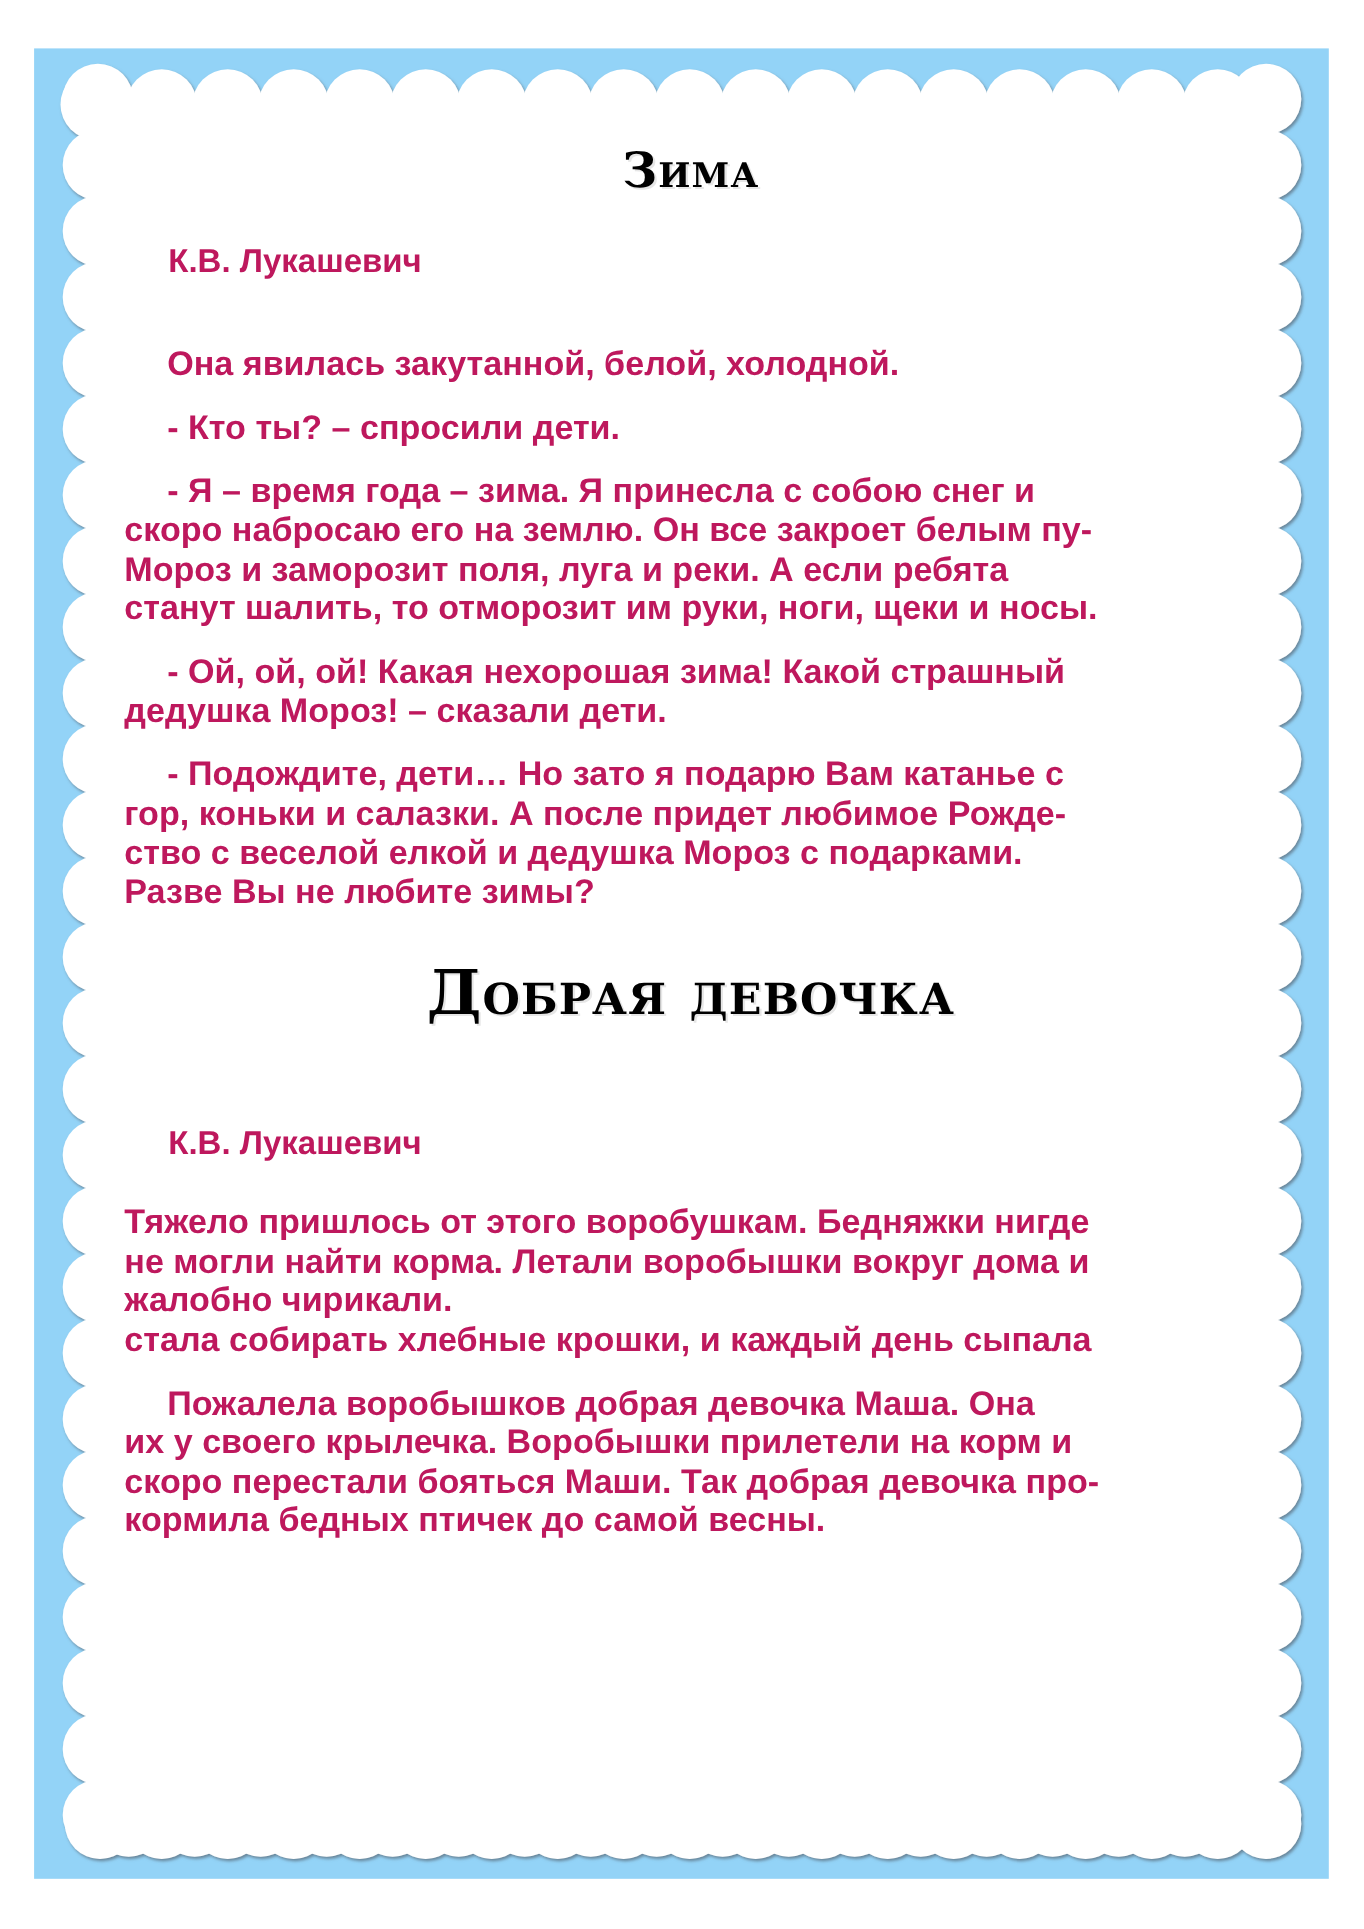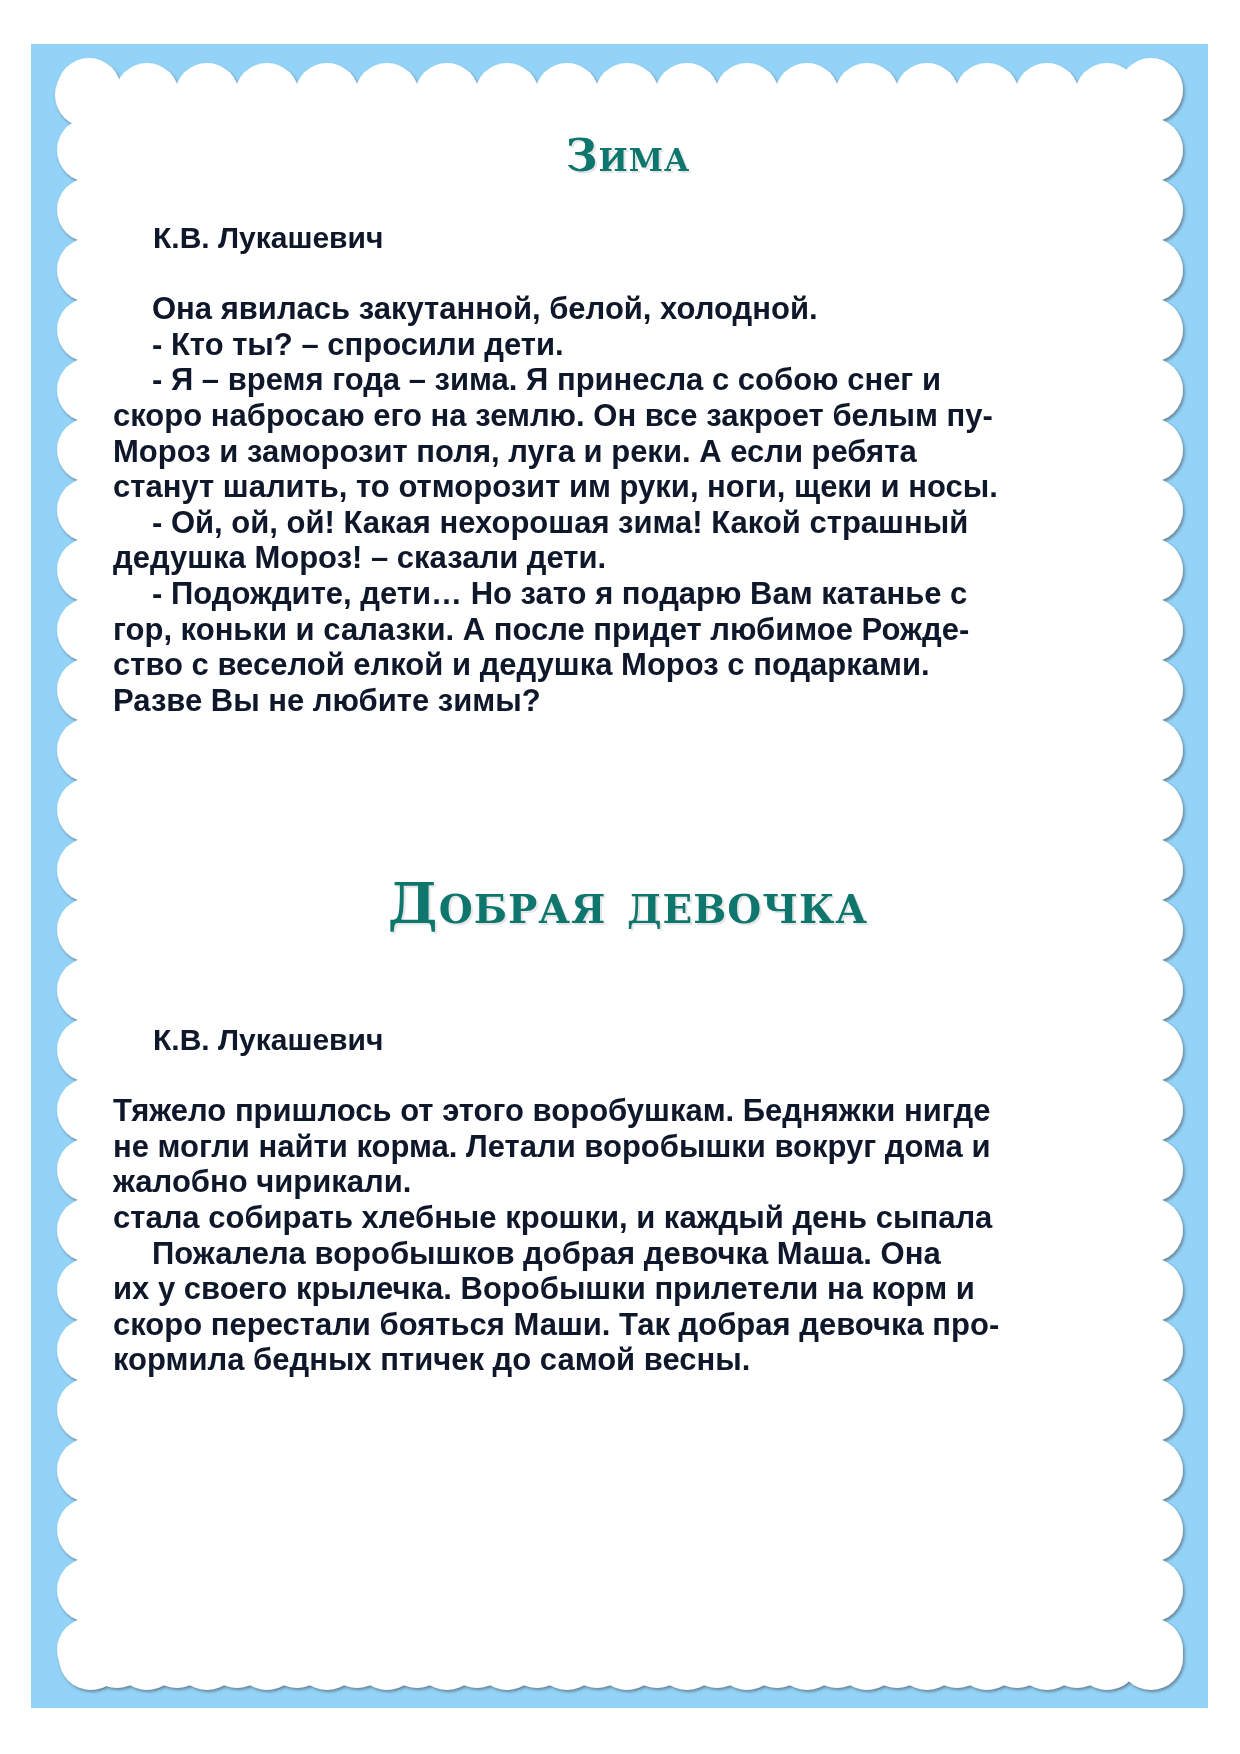--- a/index.html
+++ b/index.html
@@ -3,33 +3,33 @@
 <meta charset="utf-8">
 <style>
   html, body { margin:0; padding:0; background:#ffffff; }
   body { width:1240px; height:1754px; position:relative; overflow:hidden; }
   .frame { position:absolute; left:31px; top:44px; width:1177px; height:1664px; background:#93d3f7; }
   svg.scallops { position:absolute; left:0; top:0; }
   .content { position:absolute; left:113px; top:0; width:1030px; }
   .title {
     position:absolute; left:0; width:1030px; text-align:center;
     font-family:"DejaVu Serif", "Liberation Serif", serif; font-weight:bold;
-    color:#0f766e; font-variant:small-caps; letter-spacing:1px;
+    color:#000000; font-variant:small-caps; letter-spacing:1px;
     text-shadow: 2px 2px 0 #e6e6e6, -1px -1px 0 #ffffff;
   }
   .title.t1 { top:130px; font-size:44px; }
   .title.t2 { top:870px; font-size:56px; }
   .text {
     position:absolute; left:0; width:1030px;
     font-family:"Liberation Sans", sans-serif; font-weight:bold;
-    font-size:31px; line-height:35.6px; color:#0f172a;
+    font-size:31px; line-height:35.6px; color:#be185d;
   }
   .author { font-size:30px; padding-left:40px; }
   .line { display:block; white-space:nowrap; }
-  .ind { padding-left:39px; }
+  .ind { padding-left:39px;margin-top:22px; }
 </style>
 </head>
 <body>
 
 <div class="frame"></div>
 
 <svg class="scallops" width="1240" height="1754" viewBox="0 0 1240 1754">
   <defs>
     <filter id="sh" x="-5%" y="-5%" width="110%" height="110%">
       <feDropShadow dx="1.5" dy="2" stdDeviation="1.6" flood-color="#5a6a7a" flood-opacity="0.75"></feDropShadow>

